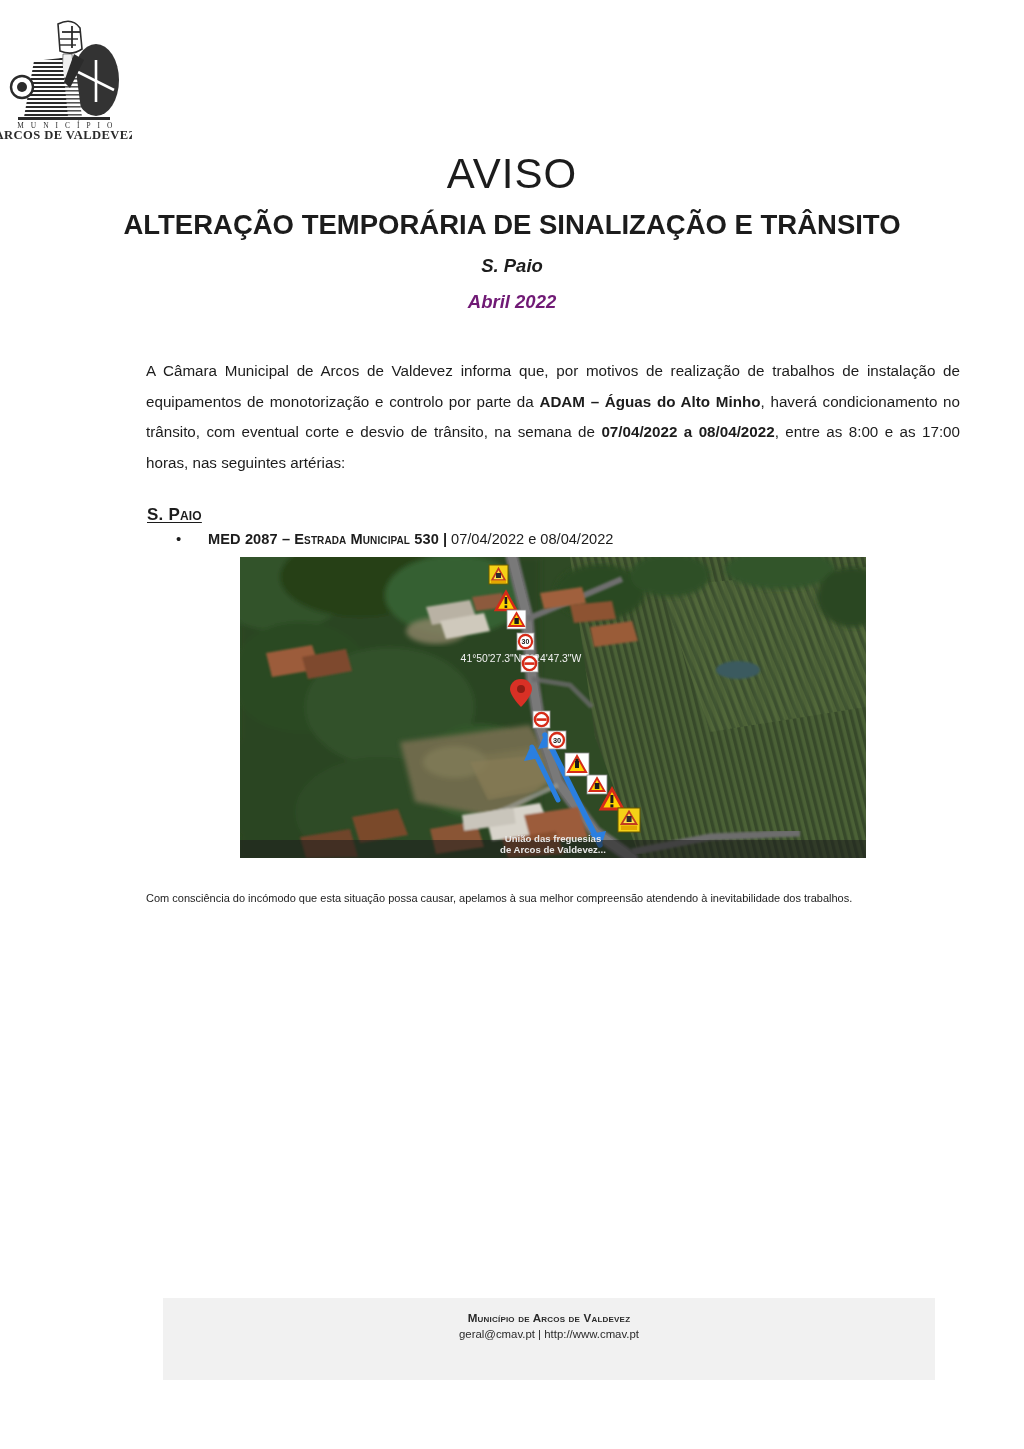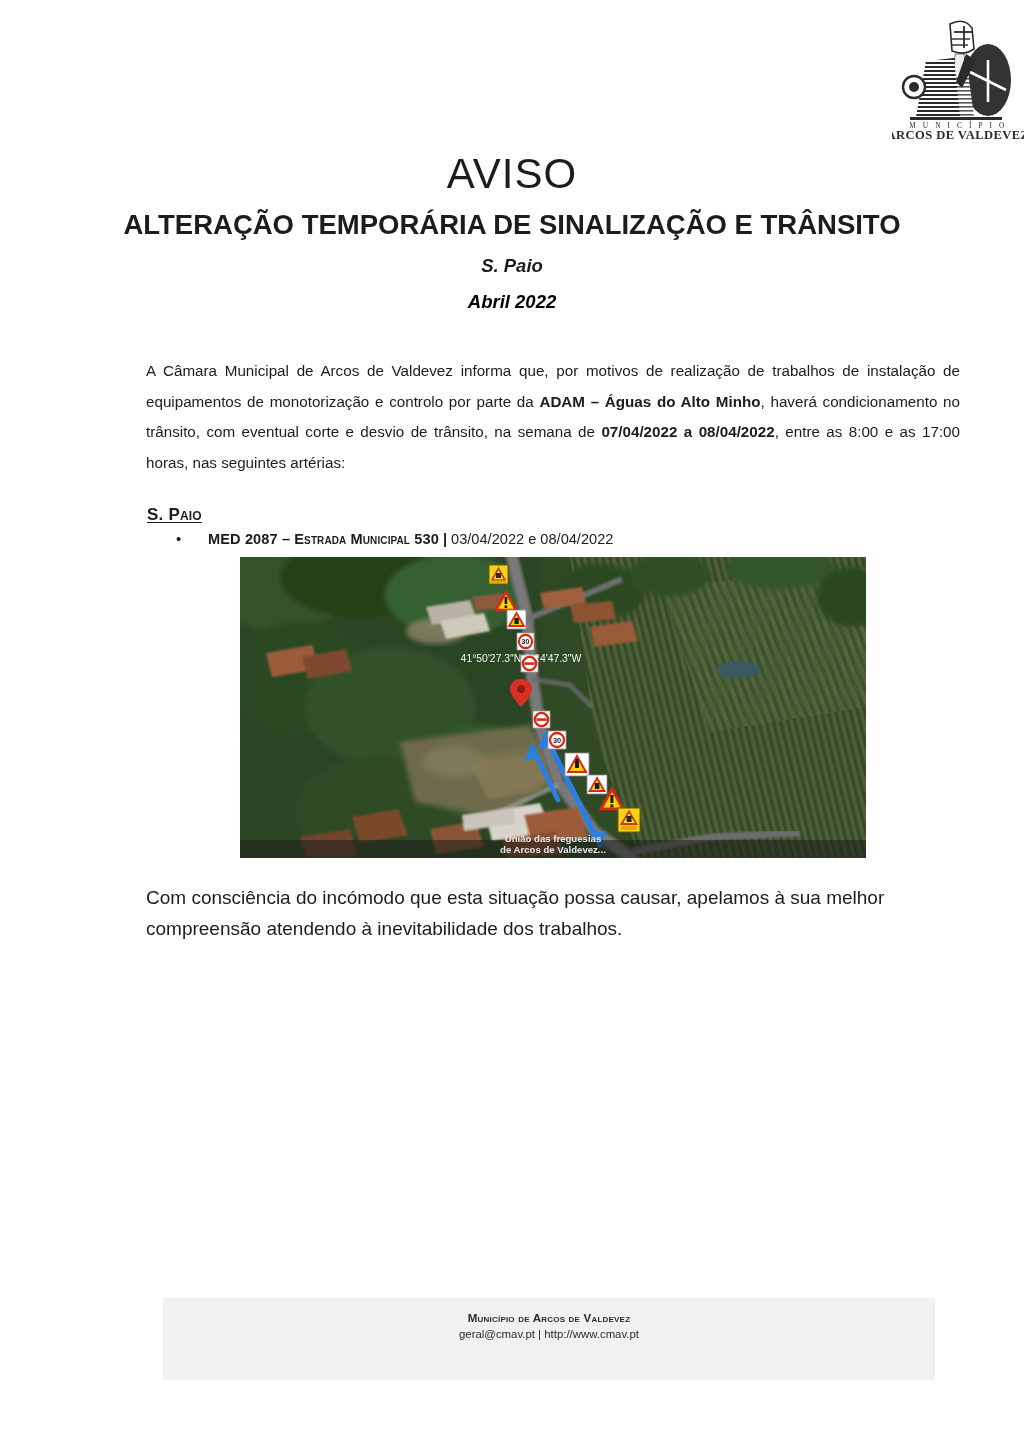--- a/index.html
+++ b/index.html
@@ -24,21 +24,21 @@
     background: #ffffff;
   }
 
   
   .logo-wrap {
     position: absolute;
     left: 0;
     top: 18px;
     width: 1024px;
     display: flex;
-    justify-content: flex-end;
+    justify-content: flex-start;
   }
   .logo {
     width: 132px;
     height: 122px;
     position: relative;
   }
   .logo svg { display: block; }
 
   
   .titles {
@@ -68,21 +68,21 @@
     font-weight: bold;
     font-style: italic;
     margin-top: 14px;
     color: #1c1c1c;
   }
   .t-month {
     font-size: 18.5px;
     font-weight: bold;
     font-style: italic;
     margin-top: 14px;
-    color: #000000;
+    color: #701a75;
   }
 
   
   .body-block {
     position: absolute;
     left: 146px;
     top: 341px;
     width: 814px;
   }
   .para {
@@ -144,21 +144,21 @@
     background: #24381d;
   }
   .map svg { display: block; }
 
   
   .closing {
     position: absolute;
     left: 146px;
     top: 883px;
     width: 814px;
-    font-size: 19px;
+    font-size: 11px;
     line-height: 30.5px;
     text-align: left;
     color: #1c1c1c;
   }
 
   
   .footer {
     position: absolute;
     left: 163px;
     top: 1298px;
@@ -240,21 +240,21 @@
   <div class="body-block">
     <p class="para">
       <span>A Câmara Municipal de Arcos de Valdevez informa que, por motivos de realização de trabalhos de instalação de equipamentos de monotorização e controlo por parte da </span><b>ADAM – Águas do Alto Minho</b><span>, haverá condicionamento no trânsito, com eventual corte e desvio de trânsito, na semana de </span><b>07/04/2022 a 08/04/2022</b><span>, entre as 8:00 e as 17:00 horas, nas seguintes artérias:</span>
     </p>
   </div>
 
   <div class="section-head">S. Paio</div>
 
   <div class="bullet-row">
     <span class="bullet-dot">•</span>
-    <span class="bullet-txt"><span class="b-strong">MED 2087 – Estrada Municipal 530</span><span class="b-sep"> | </span><span class="b-date">03/04/2022 e 08/04/2022</span></span>
+    <span class="bullet-txt"><span class="b-strong">MED 2087 – Estrada Municipal 530</span><span class="b-sep"> | </span><span class="b-date">07/04/2022 e 08/04/2022</span></span>
   </div>
 
   <div class="map">
     <svg width="626" height="301" viewBox="0 0 626 301" xmlns="http://www.w3.org/2000/svg">
       <defs>
         <pattern id="vineyard" width="7" height="9" patternUnits="userSpaceOnUse" patternTransform="rotate(-14)">
           <rect width="7" height="9" fill="#4b6136"></rect>
           <rect x="0" y="0" width="3.4" height="9" fill="#37492a"></rect>
         </pattern>
         <pattern id="vineyard2" width="8" height="10" patternUnits="userSpaceOnUse" patternTransform="rotate(-22)">

